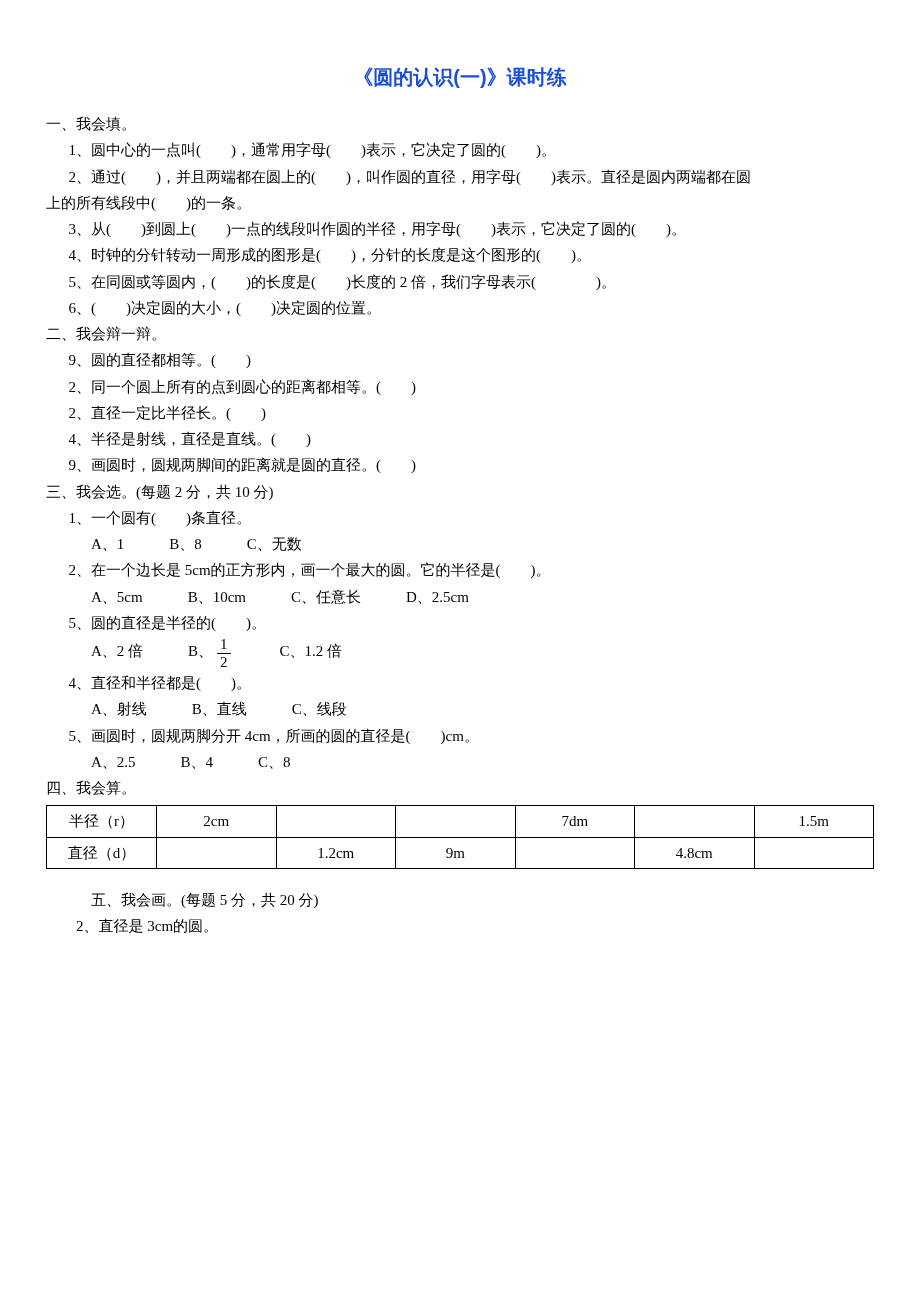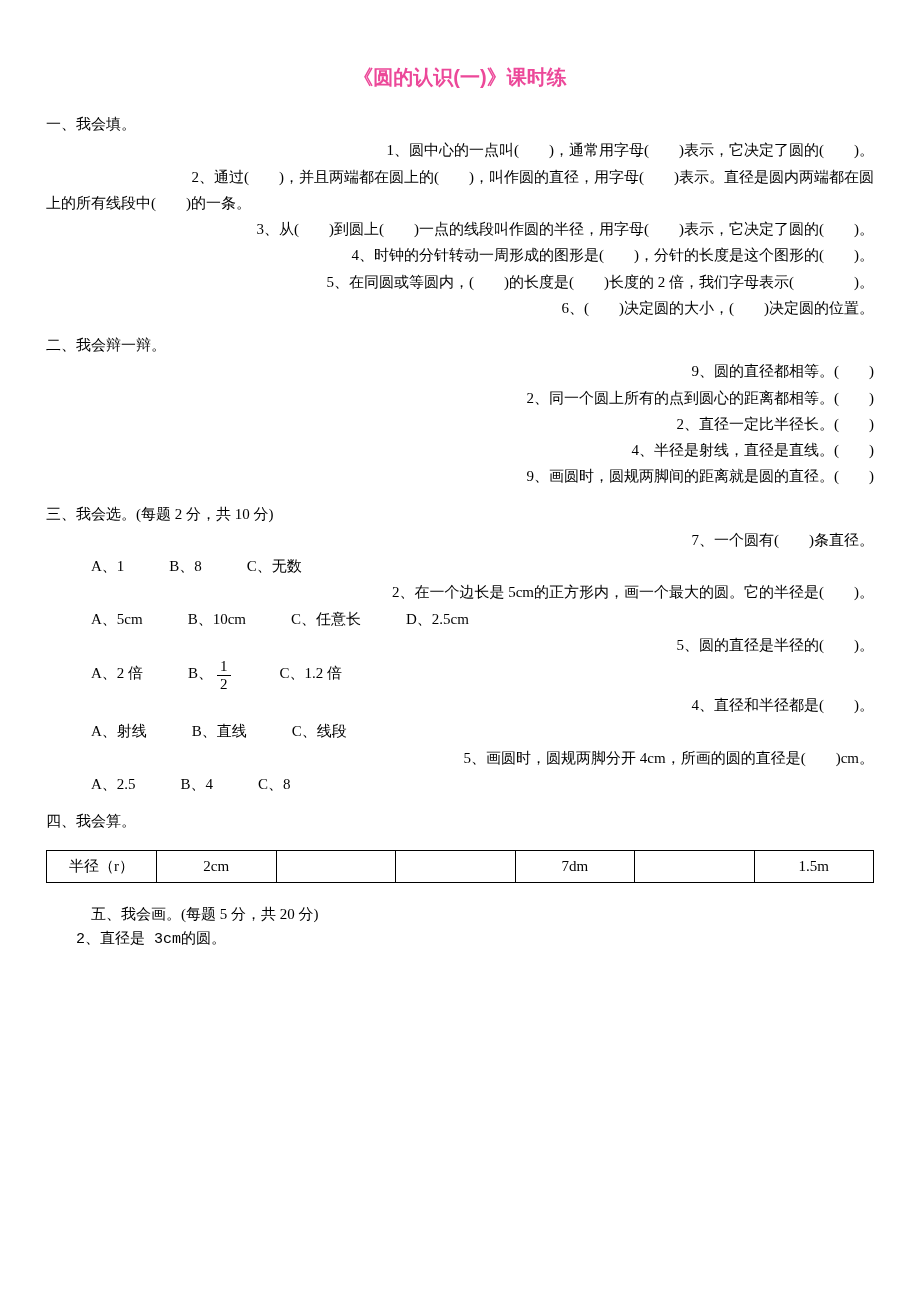--- a/index.html
+++ b/index.html
@@ -8,44 +8,44 @@
       min-height: 1302px;
       background: #fff;
       font-family: "SimSun", "宋体", serif;
       font-size: 15px;
       color: #000;
       line-height: 1.75;
       padding: 60px 46px 50px 46px;
     }
     .title {
       text-align: center;
-      color: #ec4899;
+      color: #1d4ed8;
       font-weight: bold;
       font-size: 20px;
       margin-bottom: 16px;
       font-family: "SimHei", "黑体", sans-serif;
     }
-    .section-heading { margin-top: 11px; }
+    .section-heading { margin-top: 0; }
     .line { text-indent: 0; }
-    .indent1 { padding-left: 1.5em; text-align: right; }
+    .indent1 { padding-left: 1.5em; }
     .indent2 { padding-left: 3em; }
     .fraction {
       display: inline-block;
       vertical-align: middle;
       text-align: center;
       line-height: 1.1;
       margin: 0 4px;
       font-size: 15px;
     }
     .fraction .num { display: block; border-bottom: 1px solid #000; padding: 0 3px; }
     .fraction .den { display: block; padding: 0 3px; }
     table.data {
       border-collapse: collapse;
       width: 100%;
-      margin-top: 16px;
+      margin-top: 4px;
       table-layout: fixed;
     }
     table.data th, table.data td {
       border: 1px solid #000;
       padding: 2px 6px;
       text-align: center;
       font-weight: normal;
       font-size: 15px;
     }
     table.data th.rowhead { width: 110px; }
@@ -67,21 +67,21 @@
 <div class="line indent1">6、(　　)决定圆的大小，(　　)决定圆的位置。</div>
 
 <div class="line section-heading">二、我会辩一辩。</div>
 <div class="line indent1">9、圆的直径都相等。(　　)</div>
 <div class="line indent1">2、同一个圆上所有的点到圆心的距离都相等。(　　)</div>
 <div class="line indent1">2、直径一定比半径长。(　　)</div>
 <div class="line indent1">4、半径是射线，直径是直线。(　　)</div>
 <div class="line indent1">9、画圆时，圆规两脚间的距离就是圆的直径。(　　)</div>
 
 <div class="line section-heading">三、我会选。(每题 2 分，共 10 分)</div>
-<div class="line indent1">7、一个圆有(　　)条直径。</div>
+<div class="line indent1">1、一个圆有(　　)条直径。</div>
 <div class="line indent2">A、1　　　B、8　　　C、无数</div>
 <div class="line indent1">2、在一个边长是 5cm的正方形内，画一个最大的圆。它的半径是(　　)。</div>
 <div class="line indent2">A、5cm　　　B、10cm　　　C、任意长　　　D、2.5cm</div>
 <div class="line indent1">5、圆的直径是半径的(　　)。</div>
 <div class="line indent2">
   <span>A、2 倍　　　B、</span><span class="fraction"><span class="num">1</span><span class="den">2</span></span><span>　　　C、1.2 倍</span>
 </div>
 <div class="line indent1">4、直径和半径都是(　　)。</div>
 <div class="line indent2">A、射线　　　B、直线　　　C、线段</div>
 <div class="line indent1">5、画圆时，圆规两脚分开 4cm，所画的圆的直径是(　　)cm。</div>
@@ -92,23 +92,32 @@
   <tbody>
       <tr>
     <th class="rowhead">半径（r）</th>
     <td>2cm</td>
     <td></td>
     <td></td>
     <td>7dm</td>
     <td></td>
     <td>1.5m</td>
   </tr>
+  <tr>
+    <th class="rowhead">直径（d）</th>
+    <td></td>
+    <td>1.2cm</td>
+    <td>9m</td>
+    <td></td>
+    <td>4.8cm</td>
+    <td></td>
+  </tr>
 </tbody>
   </table>
 
 <div style="height: 18px;"></div>
 
 <div class="line indent2">五、我会画。(每题 5 分，共 20 分)</div>
 <div class="two-col">
   <div class="col">
-    <div class="line" style="padding-left:2em;font-family:Liberation Mono, monospace;">2、直径是 3cm的圆。</div>
+    <div class="line" style="padding-left:2em;">2、直径是 3cm的圆。</div>
   </div>
 </div>
 
 </body></html>

